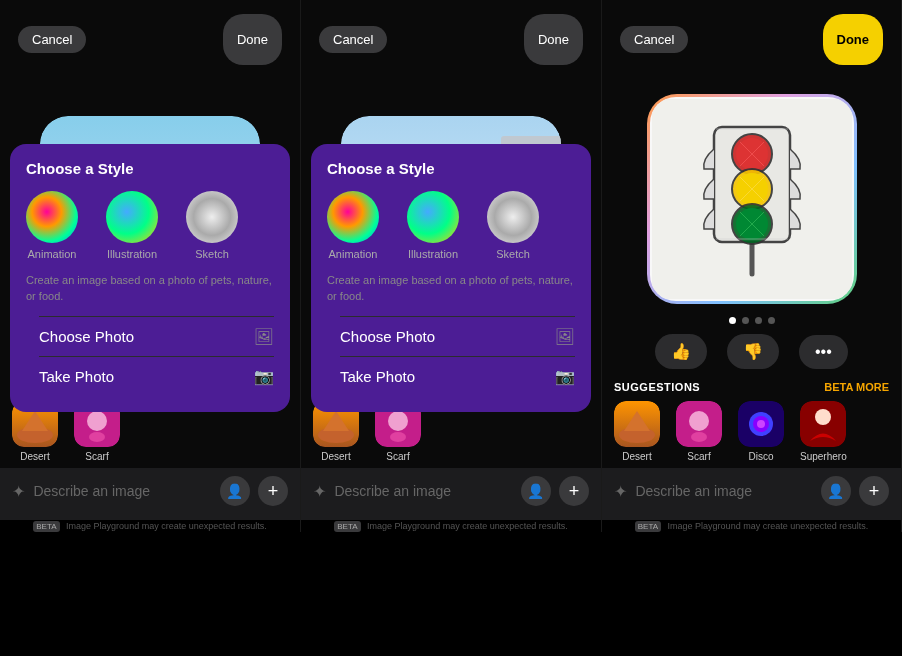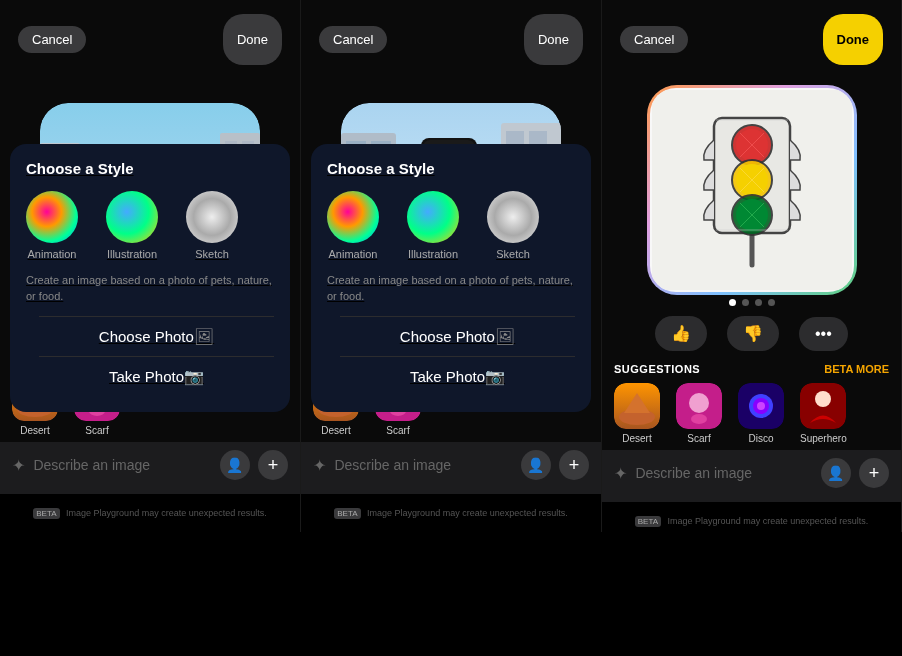--- a/index.html
+++ b/index.html
@@ -252,45 +252,44 @@
       align-items: center;
       justify-content: center;
       color: #fff;
       font-size: 18px;
     }
 
     
     .beta-notice {
       background: #000;
       text-align: center;
-      padding: 14px;
+      padding: 1px;
       font-size: 9px;
       color: #555;
     }
 
     .beta-badge {
       background: #3a3a3c;
       color: #aaa;
       font-size: 8px;
       border-radius: 3px;
       padding: 1px 3px;
       margin-right: 4px;
     }
 
     
     .style-popup {
       position: absolute;
       bottom: 120px;
       left: 10px;
       right: 10px;
-      background: #0f172a;
+      background: #4c1d95;
       border-radius: 16px;
       padding: 16px;
       z-index: 20;
-      text-decoration: underline;
     }
 
     .style-popup-title {
       color: #fff;
       font-size: 15px;
       font-weight: 600;
       margin-bottom: 14px;
     }
 
     .style-options {
@@ -337,21 +336,21 @@
     .style-description {
       color: #888;
       font-size: 11px;
       line-height: 1.4;
       margin-bottom: 12px;
     }
 
     .popup-menu-item {
       display: flex;
       align-items: center;
-      justify-content: center;
+      justify-content: space-between;
       padding: 10px 0;
       border-top: 1px solid #2c2c2e;
       cursor: pointer;
       margin-left: 13px;
     }
 
     .popup-menu-label {
       color: #fff;
       font-size: 15px;
     }

